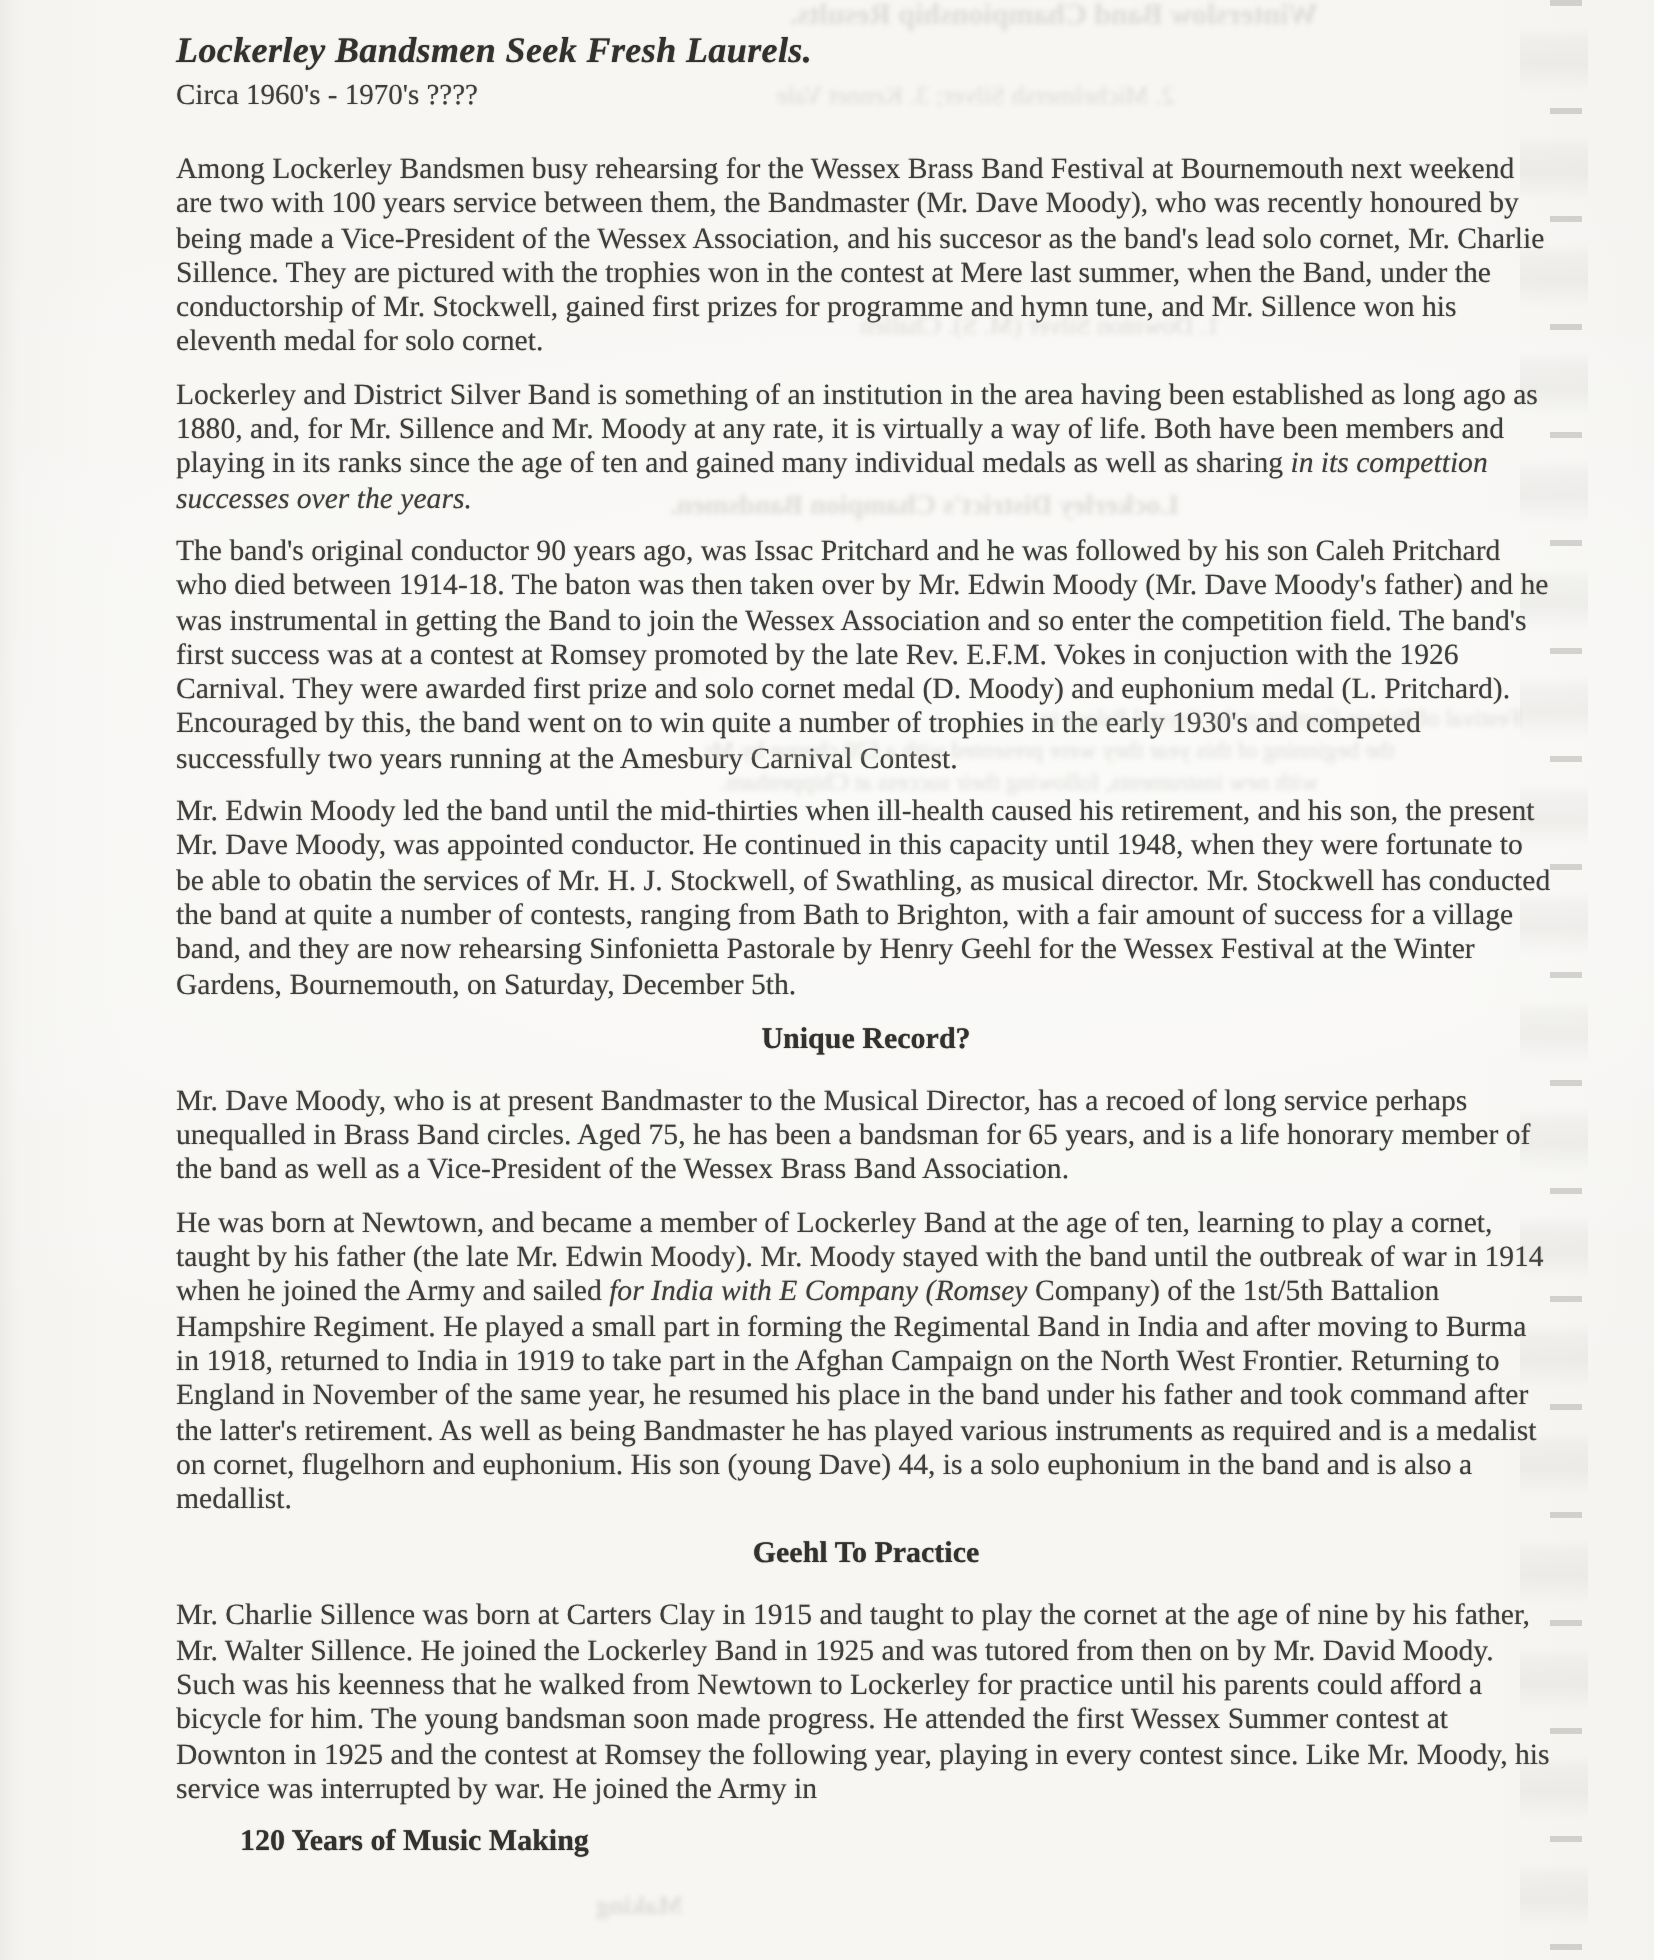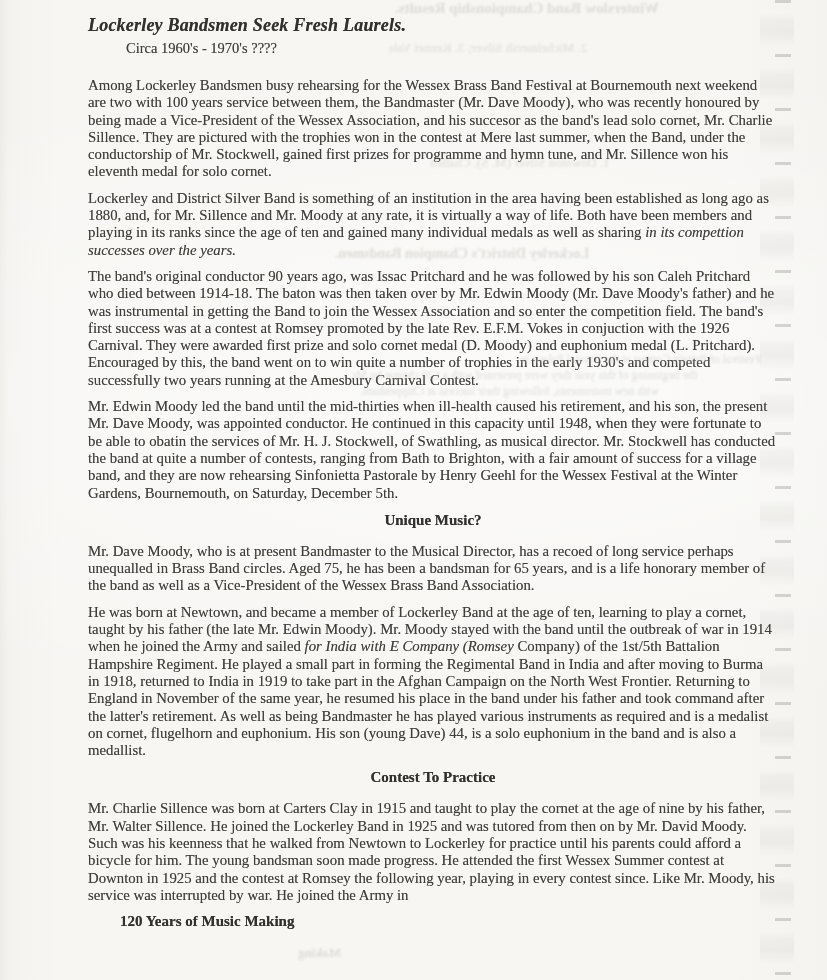--- a/index.html
+++ b/index.html
@@ -39,21 +39,20 @@
     line-height:22px;
     color:var(--heading-ink);
     letter-spacing:.2px;
     margin-bottom:3px;
     text-shadow:0 0 .6px rgba(40,38,35,.7);
   }
   .doc-subtitle{
     font-size:14.5px;
     line-height:18px;
     margin-bottom:20px;
-    margin-left:38px;
   }
   .content p{margin:0 0 9px;}
   .section-heading{
     text-align:center;
     font-weight:700;
     font-size:15px;
     line-height:17px;
     color:var(--heading-ink);
     margin:10px 0 14px;
     text-shadow:0 0 .6px rgba(40,38,35,.7);
@@ -133,26 +132,26 @@
     <div class="doc-subtitle">Circa 1960's - 1970's ????</div>
 
     <p>Among Lockerley Bandsmen busy rehearsing for the Wessex Brass Band Festival at Bournemouth next weekend are two with 100 years service between them, the Bandmaster (Mr. Dave Moody), who was recently honoured by being made a Vice-President of the Wessex Association, and his succesor as the band's lead solo cornet, Mr. Charlie Sillence. They are pictured with the trophies won in the contest at Mere last summer, when the Band, under the conductorship of Mr. Stockwell, gained first prizes for programme and hymn tune, and Mr. Sillence won his eleventh medal for solo cornet.</p>
 
     <p><span>Lockerley and District Silver Band is something of an institution in the area having been established as long ago as 1880, and, for Mr. Sillence and Mr. Moody at any rate, it is virtually a way of life. Both have been members and playing in its ranks since the age of ten and gained many individual medals as well as sharing </span><span class="italic">in its compettion successes over the years.</span></p>
 
     <p>The band's original conductor 90 years ago, was Issac Pritchard and he was followed by his son Caleh Pritchard who died between 1914-18. The baton was then taken over by Mr. Edwin Moody (Mr. Dave Moody's father) and he was instrumental in getting the Band to join the Wessex Association and so enter the competition field.  The band's first success was at a contest at Romsey promoted by the late Rev. E.F.M. Vokes in conjuction with the 1926 Carnival. They were awarded first prize and solo cornet medal (D. Moody) and euphonium medal (L. Pritchard). Encouraged by this, the band went on to win quite a number of trophies in the early 1930's and competed successfully two years running at the Amesbury Carnival Contest.</p>
 
     <p>Mr. Edwin Moody led the band until the mid-thirties when ill-health caused his retirement, and his son, the present Mr. Dave Moody, was appointed conductor. He continued in this capacity until 1948, when they were fortunate to be able to obatin the services of Mr. H. J. Stockwell, of Swathling, as musical director. Mr. Stockwell has conducted the band at quite a number of contests, ranging from Bath to Brighton, with a fair amount of success for a village band, and they are now rehearsing Sinfonietta Pastorale by Henry Geehl for the Wessex Festival at the Winter Gardens, Bournemouth, on Saturday, December 5th.</p>
 
-    <h2 class="section-heading">Unique Music?</h2>
+    <h2 class="section-heading">Unique Record?</h2>
 
     <p>Mr. Dave Moody, who is at present Bandmaster to the Musical Director, has a recoed of long service perhaps unequalled in Brass Band circles. Aged 75, he has been a bandsman for 65 years, and is a life honorary member of the band as well as a Vice-President of the Wessex Brass Band Association.</p>
 
     <p><span>He was born at Newtown, and became a member of Lockerley Band at the age of ten, learning to play a cornet, taught by his father (the late Mr. Edwin Moody). Mr. Moody stayed with the band until the outbreak of war in 1914 when he joined the Army and sailed </span><span class="italic">for India with E Company (Romsey</span><span> Company) of the 1st/5th Battalion Hampshire Regiment. He played a small part in forming the Regimental Band in India and after moving to Burma in 1918, returned to India in 1919 to take part in the Afghan Campaign on the North West Frontier. Returning to England in November of the same year, he resumed his place in the band under his father and took command after the latter's retirement. As well as being Bandmaster he has played various instruments as required and is a medalist on cornet, flugelhorn and euphonium. His son (young Dave) 44, is a solo euphonium in the band and is also a medallist.</span></p>
 
-    <h2 class="section-heading">Contest To Practice</h2>
+    <h2 class="section-heading">Geehl To Practice</h2>
 
     <p>Mr. Charlie Sillence was born at Carters Clay in 1915 and taught to play the cornet at the age of nine by his father, Mr. Walter Sillence. He joined the Lockerley Band in 1925 and was tutored from then on by Mr. David Moody. Such was his keenness that he walked from Newtown to Lockerley for practice until his parents could afford a bicycle for him. The young bandsman soon made progress. He attended the first Wessex Summer contest at Downton in 1925 and the contest at Romsey the following year, playing in every contest since. Like Mr. Moody, his service was interrupted by war. He joined the Army in</p>
 
     <div class="footer-title">120 Years of Music Making</div>
 
   </div>
 </div>
 
 </body></html>

